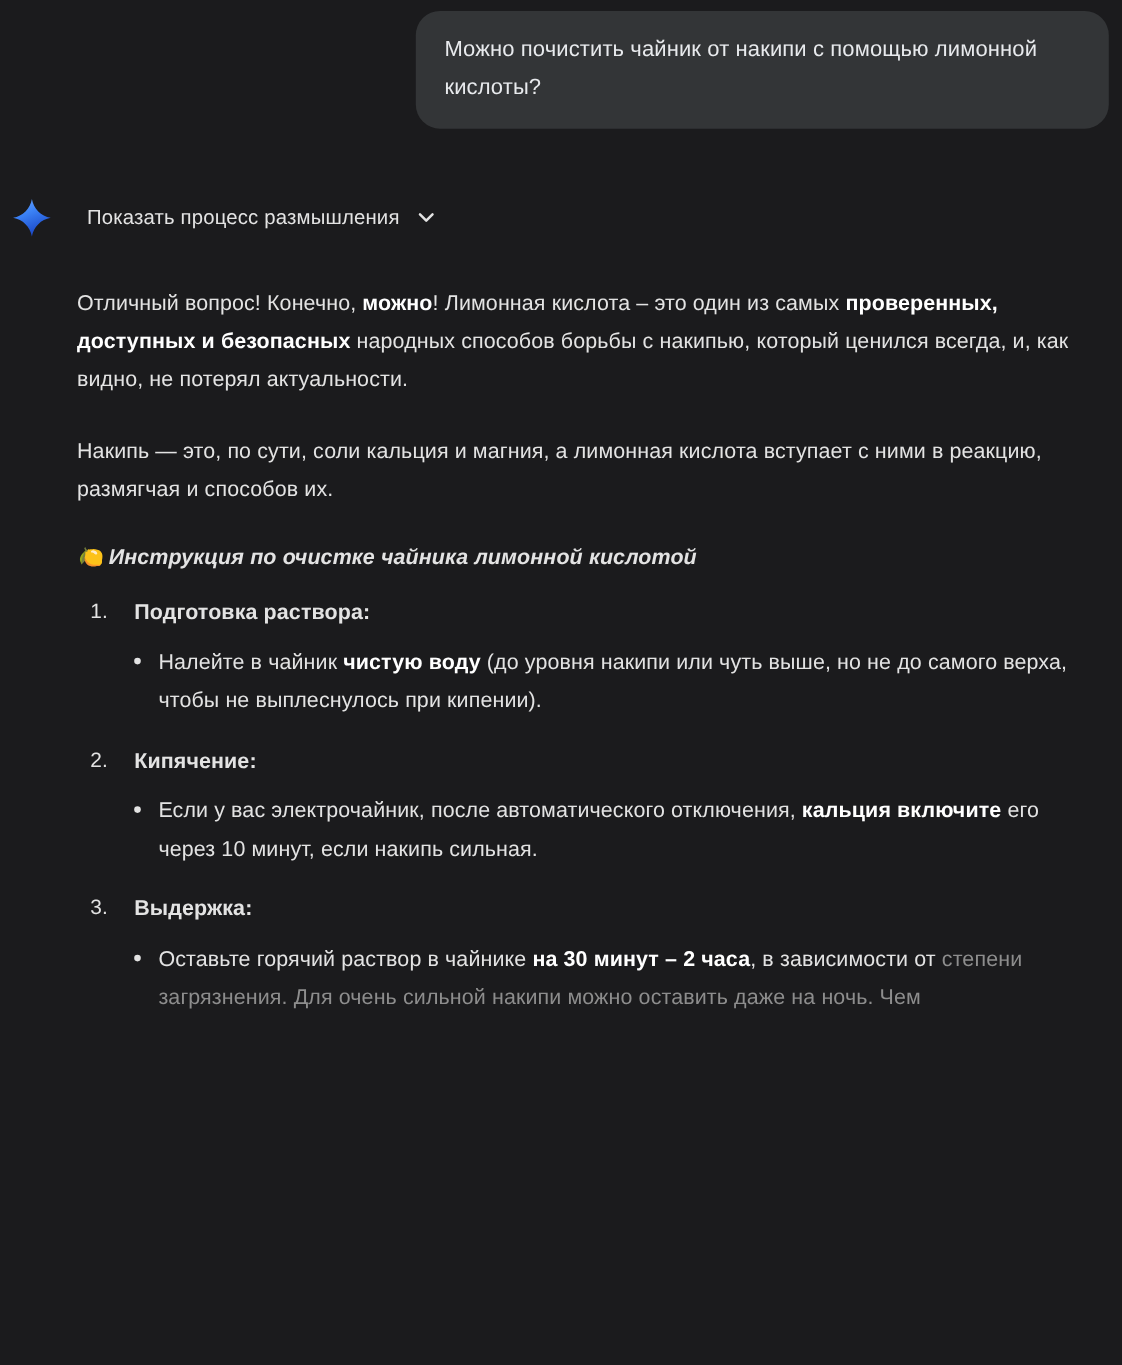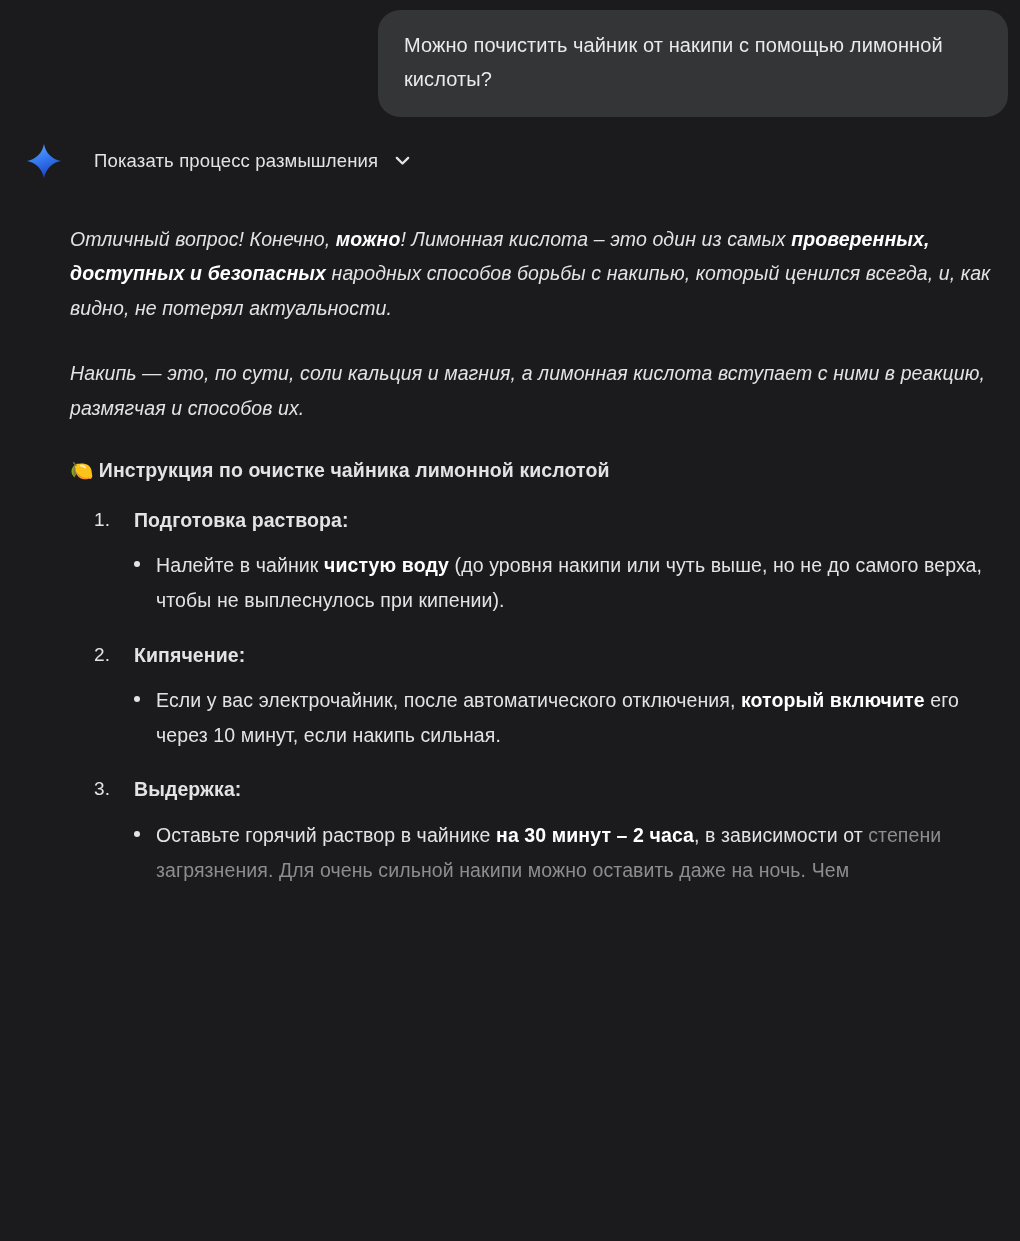--- a/index.html
+++ b/index.html
@@ -38,22 +38,22 @@
     padding: 18px 26px 20px 26px;
     font-size: 20px;
     line-height: 1.72;
     color: #e8eaed;
     letter-spacing: 0.1px;
   }
 
   
   .thoughts-row {
     display: flex;
-    margin-top: 25px;
-    padding-left: 25px;
+    margin-top: 62px;
+    padding-left: 10px;
   }
   .sparkle-icon {
     width: 38px;
     height: 38px;
     flex: 0 0 38px;
     display: block;
   }
   .thoughts-btn {
     display: flex;
     align-items: center;
@@ -78,34 +78,34 @@
   
   .answer {
     padding: 0 20px 0 70px;
     font-size: 19.5px;
     line-height: 1.78;
     color: #e3e3e3;
     letter-spacing: 0.1px;
   }
   .answer p {
     margin: 0 0 30px 0;
-    font-style: italic;
   }
   .answer p.first { margin-top: 42px; }
 
   .section-title {
     font-weight: bold;
     margin: 0 0 16px 0;
     font-size: 19.5px;
     line-height: 1.6;
+    font-style: italic;
   }
   .emoji { font-size: 19px; margin-right: 5px; }
 
   ol.steps {
-    margin: 12px;
+    margin: 0;
     padding: 0;
     list-style: none;
     counter-reset: step;
   }
   ol.steps > li {
     counter-increment: step;
     position: relative;
     padding-left: 52px;
     margin-bottom: 4px;
   }
@@ -210,21 +210,21 @@
       <li>
         <span class="step-label">Подготовка раствора:</span>
         <ul class="subs">
           <li><span>Налейте в чайник </span><b>чистую воду</b><span> (до уровня накипи или чуть выше, но не до самого верха, чтобы не выплеснулось при кипении).</span></li>
         </ul>
       </li>
 
       <li>
         <span class="step-label">Кипячение:</span>
         <ul class="subs">
-          <li><span>Если у вас электрочайник, после автоматического отключения, </span><b>который включите</b><span> его через 10 минут, если накипь сильная.</span></li>
+          <li><span>Если у вас электрочайник, после автоматического отключения, </span><b>кальция включите</b><span> его через 10 минут, если накипь сильная.</span></li>
         </ul>
       </li>
 
       <li>
         <span class="step-label">Выдержка:</span>
         <ul class="subs">
           <li><span>Оставьте горячий раствор в чайнике </span><b>на 30 минут – 2 часа</b><span>, в зависимости от </span><span class="dim">степени загрязнения. Для очень сильной накипи можно оставить даже на ночь. Чем</span></li>
         </ul>
       </li>
 

